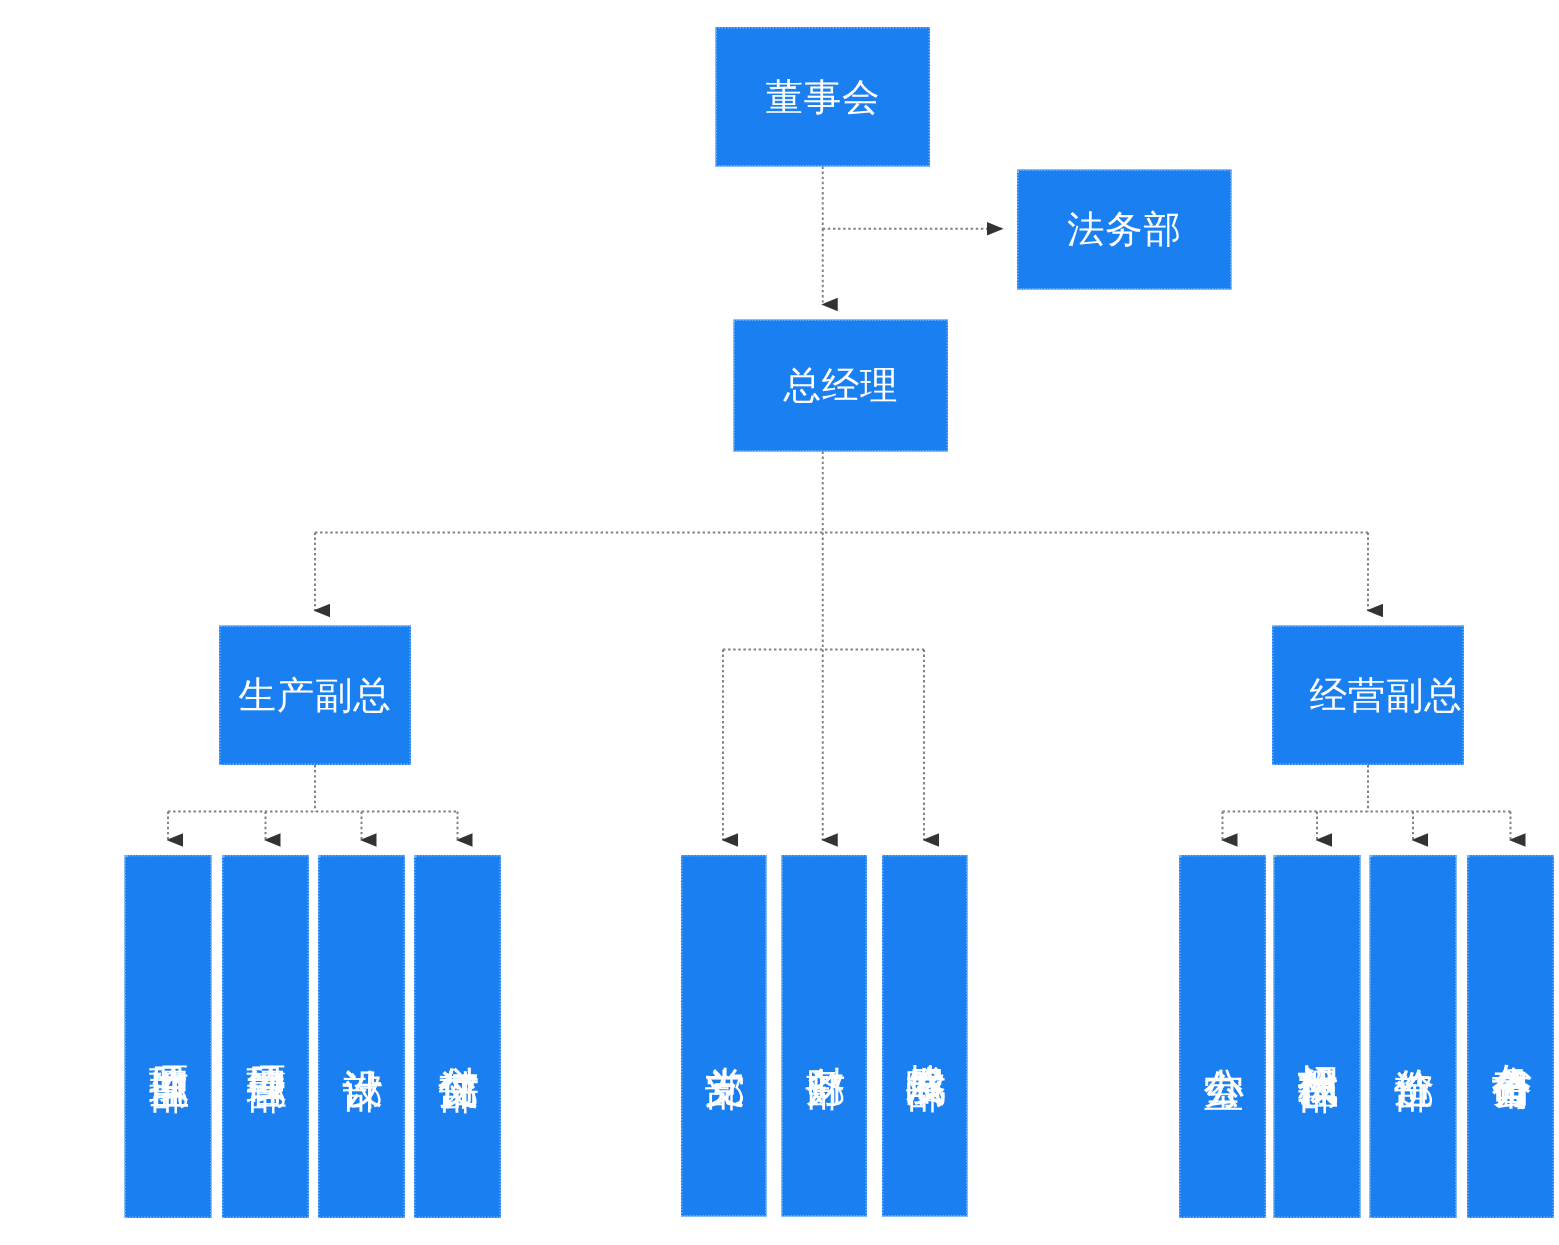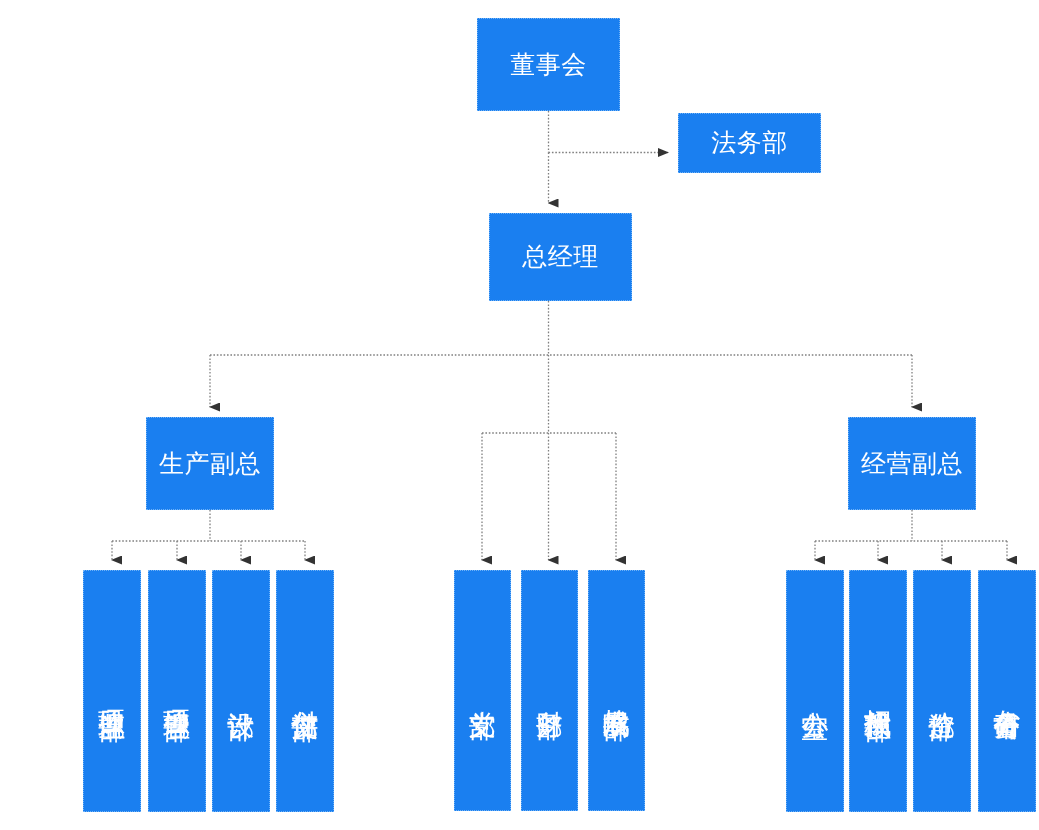--- a/index.html
+++ b/index.html
@@ -108,33 +108,33 @@
       <path d="M838,541 L838,560" marker-end="url(#arrow-down)"></path>
       <path d="M902,541 L902,560" marker-end="url(#arrow-down)"></path>
       <path d="M967,541 L967,560" marker-end="url(#arrow-down)"></path>
     </g>
   </svg>
 
   <div class="node horiz" style="left:437px; top:18px; width:143px; height:93px;">
     <span class="label">董事会</span>
   </div>
 
-  <div class="node horiz" style="left:638px; top:113px; width:143px; height:60px;">
+  <div class="node horiz" style="left:638px; top:113px; width:143px; height:80px;">
     <span class="label">法务部</span>
   </div>
 
   <div class="node horiz" style="left:449px; top:213px; width:143px; height:88px;">
     <span class="label">总经理</span>
   </div>
 
   <div class="node horiz" style="left:106px; top:417px; width:128px; height:93px;">
     <span class="label">生产副总</span>
   </div>
 
-  <div class="node horiz" style="left:808px; top:417px; width:128px; height:93px;">
+  <div class="node horiz" style="left:808px; top:417px; width:128px; height:93px;justify-content:flex-end;">
     <span class="label">经营副总</span>
   </div>
 
   <div class="node vert" style="left:43px; top:570px; width:58px; height:242px;">
     <span class="label">项目监理部</span>
   </div>
 
   <div class="node vert" style="left:108px; top:570px; width:58px; height:242px;">
     <span class="label">项目管理部</span>
   </div>

